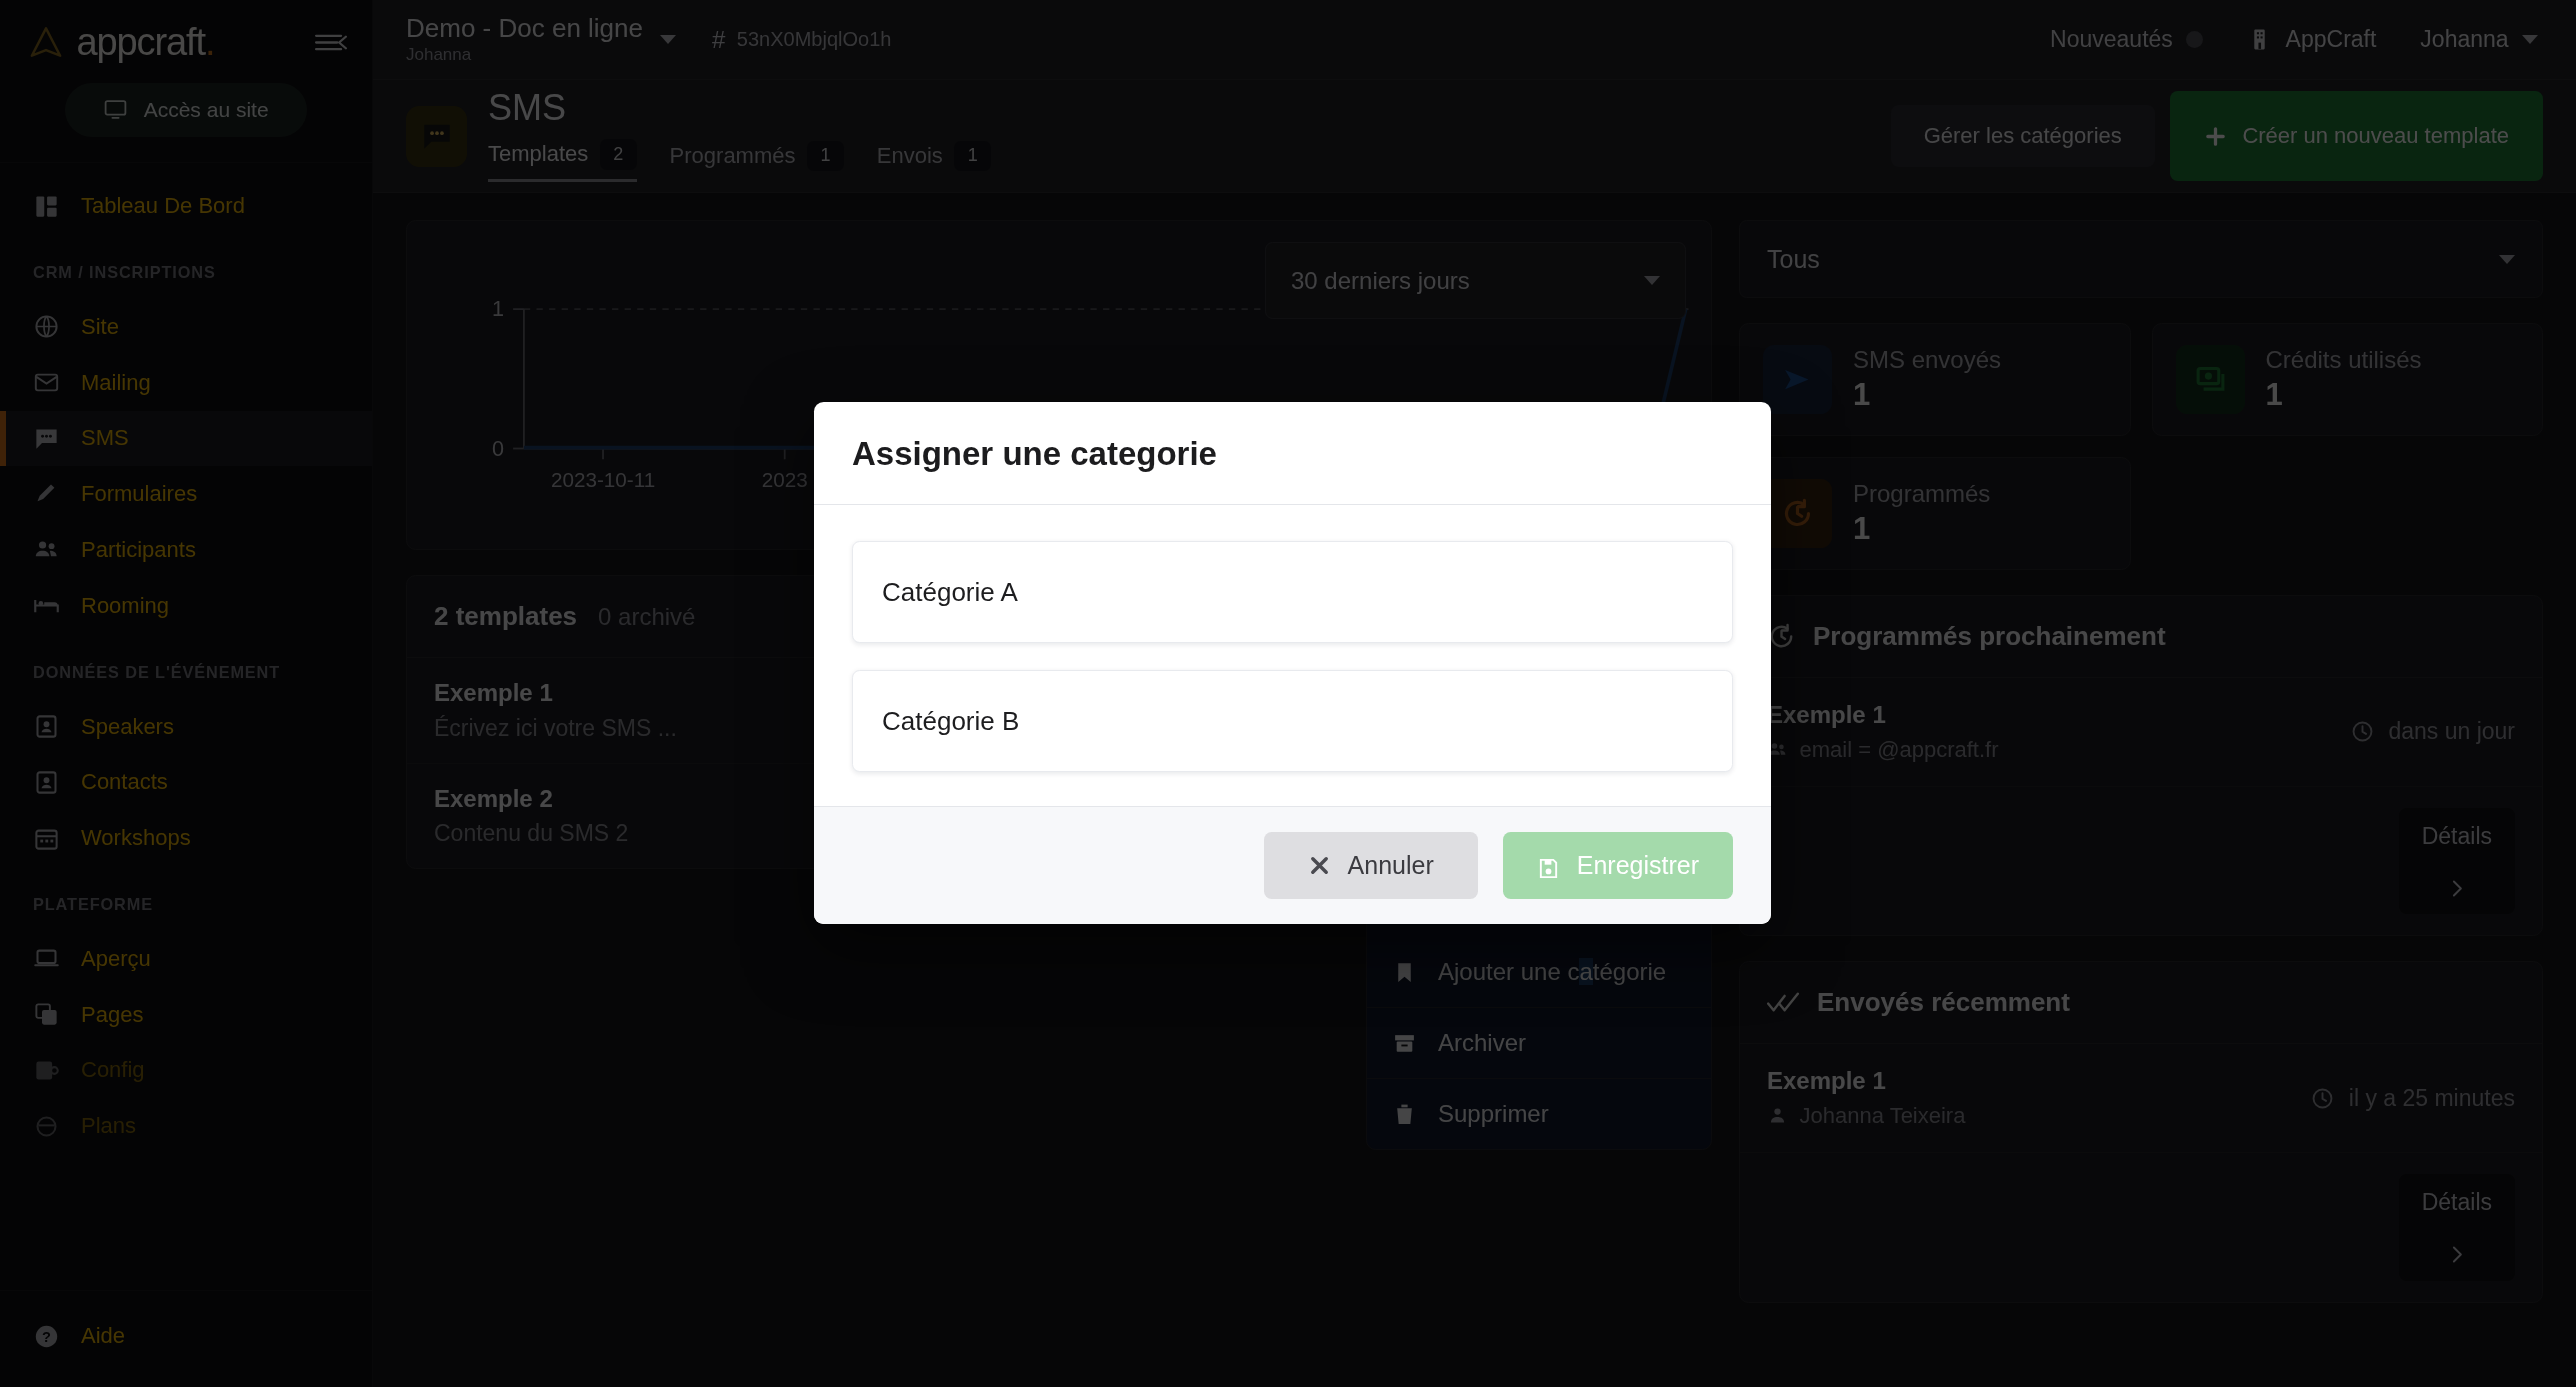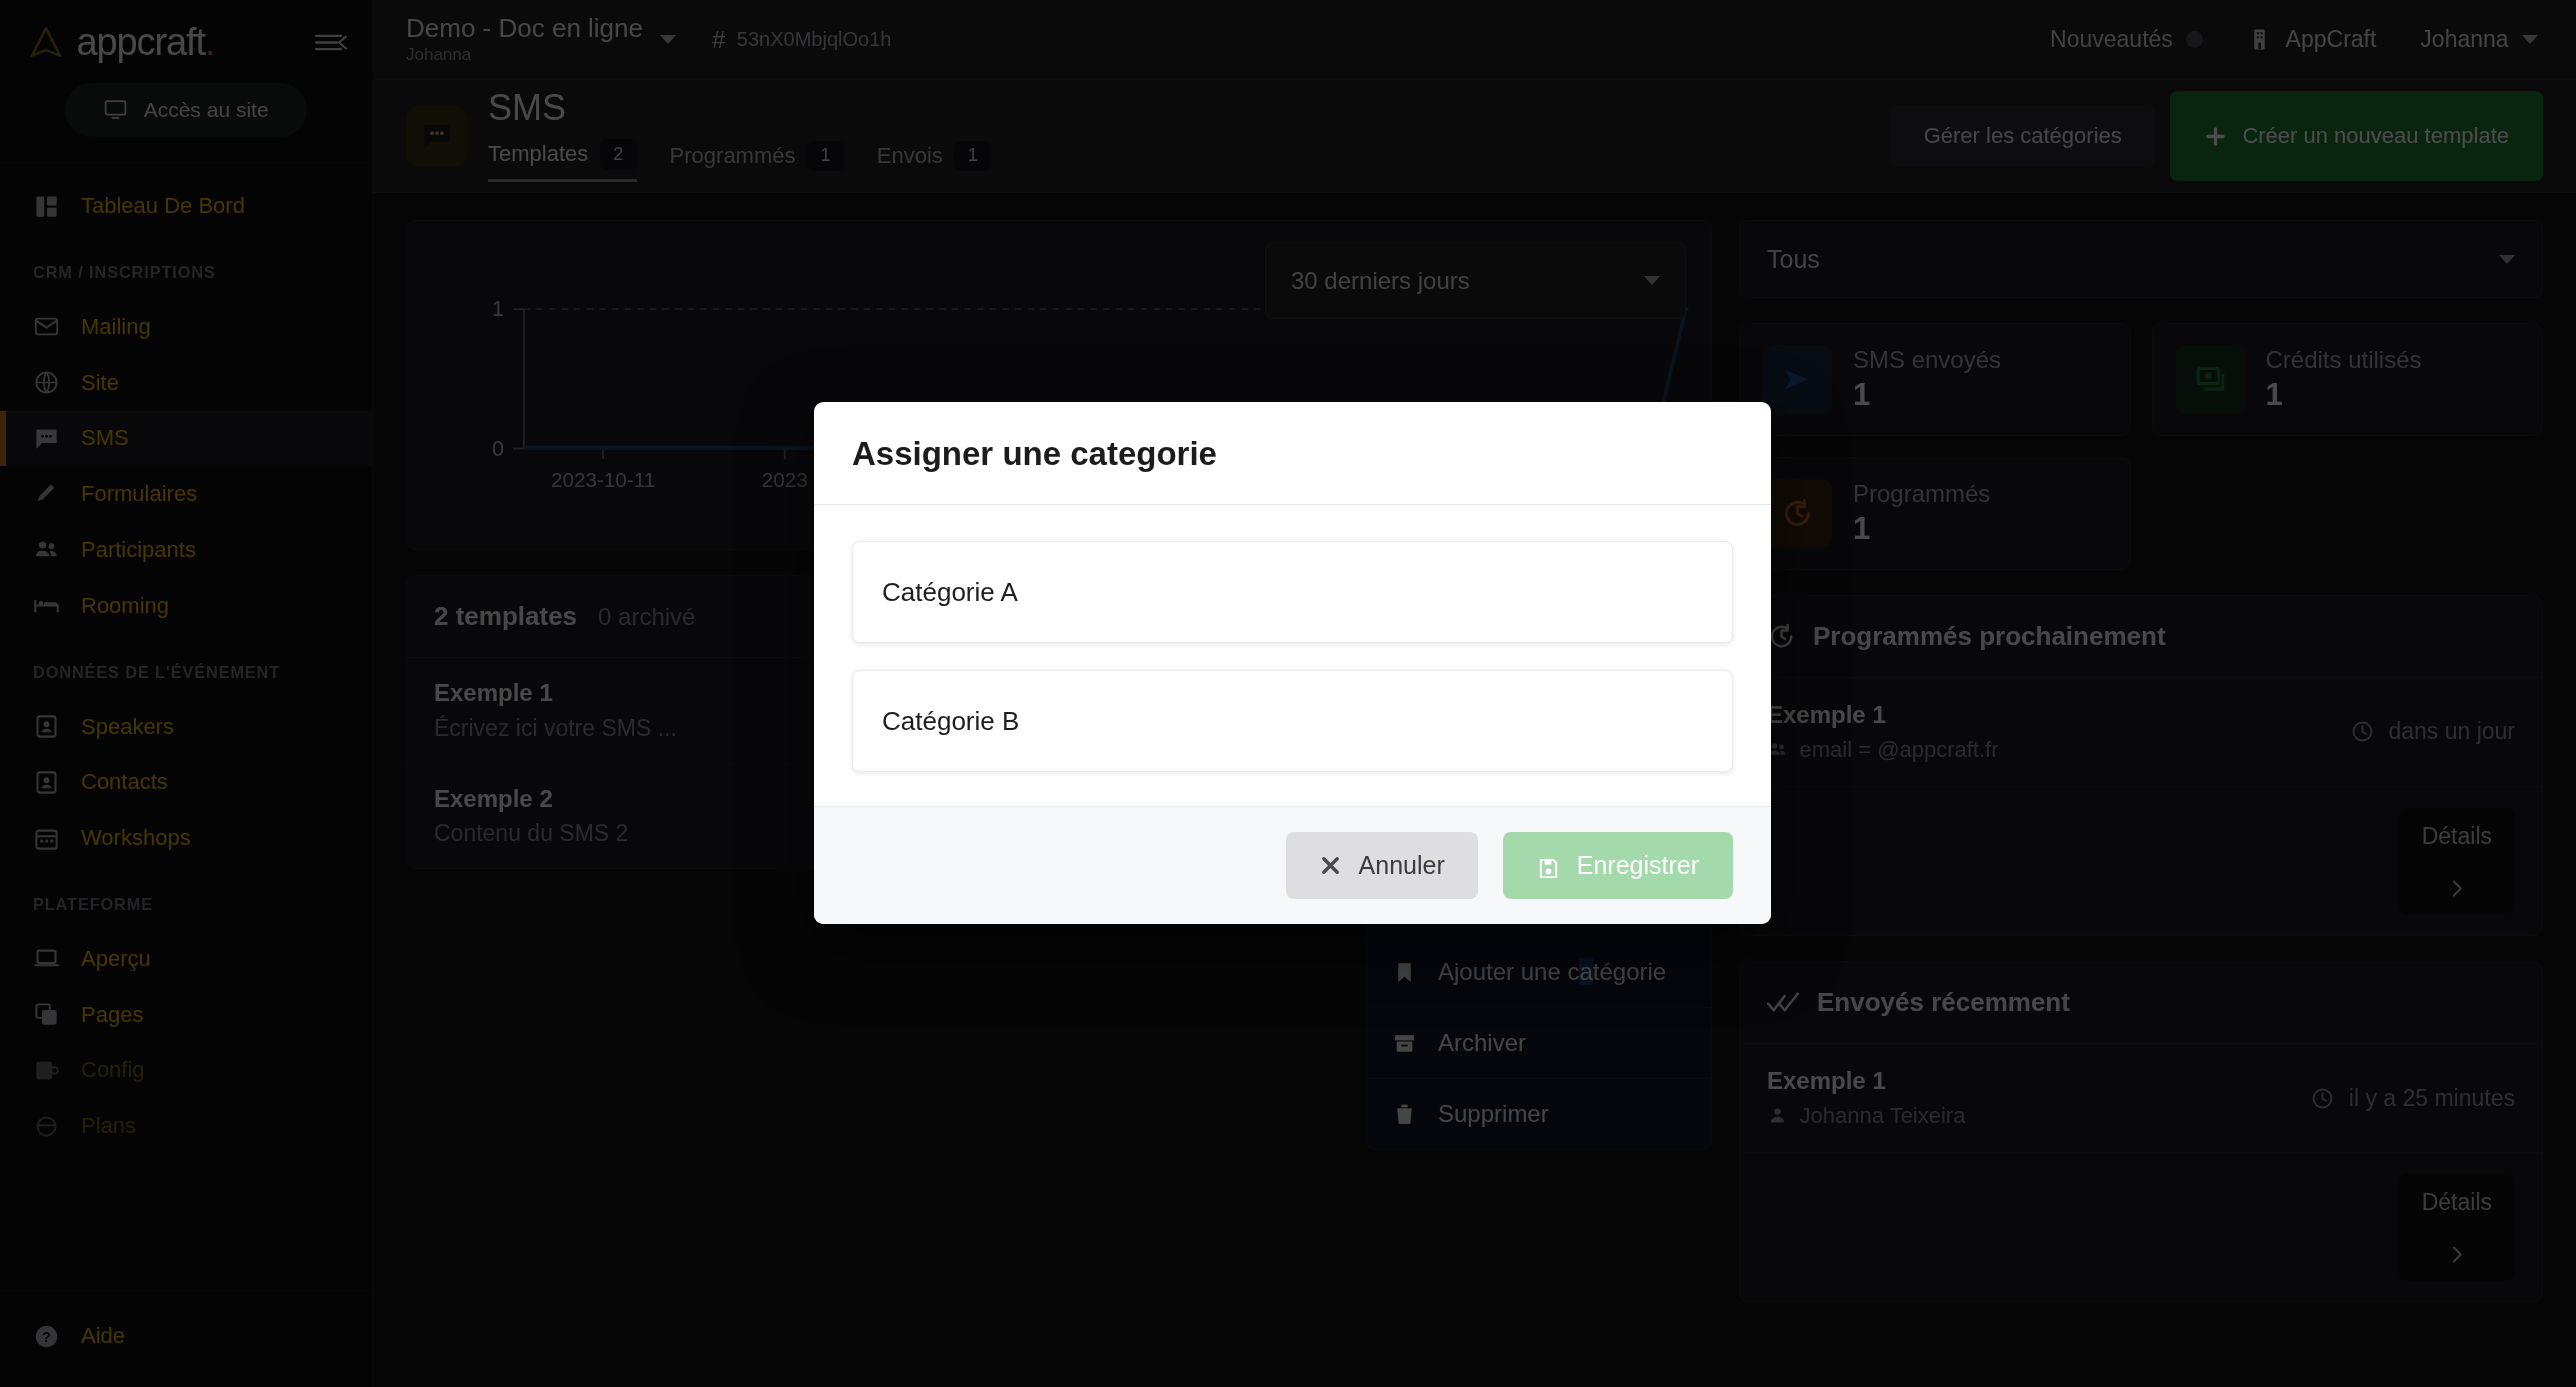--- a/index.html
+++ b/index.html
@@ -204,21 +204,21 @@
     height: 102px; display: flex; align-items: center; padding: 0 29px;
     font-size: 26px; color: #1d1d1f; cursor: pointer;
     box-shadow: 0 1.9px 4.8px rgba(16,24,40,.09);
   }
   .modal-foot {
     background: #f7f8fa; border-top: 1px solid #e4e6ea;
     padding: 25px 38px; display: flex; justify-content: flex-end; gap: 25px;
   }
   .btn-cancel {
     background: #dedee1; color: #3b3b40; border: none; border-radius: 7.7px;
-    padding: 19px 33px; font-size: 25px; cursor: pointer;
+    padding: 19px 44px; font-size: 25px; cursor: pointer;
     display: flex; align-items: center; gap: 17px;
     font-family: "Liberation Sans", sans-serif;
   }
   .btn-save {
     background: #a4daab; color: #ffffff; border: none; border-radius: 7.7px;
     padding: 19px 34px; font-size: 25px; cursor: pointer;
     display: flex; align-items: flex-end; gap: 17px;
     font-family: "Liberation Sans", sans-serif;
   }
   .ic { display: inline-block; line-height: 0; }
@@ -266,31 +266,31 @@
               <rect x="12.5" y="3" width="8.5" height="8" rx="1" fill="#cfcfd4"></rect>
               <rect x="12.5" y="13" width="8.5" height="8" rx="1" fill="#cfcfd4"></rect>
             </svg>
         </span>
         <span>Tableau De Bord</span>
       </div>
 
       <div class="nav-section-title">CRM / INSCRIPTIONS</div>
       <div class="nav-item">
         <span class="ni-icon ic"><svg viewBox="0 0 24 24" width="27" height="27">
+              <circle cx="12" cy="12" r="9" fill="none" stroke="#cfcfd4" stroke-width="1.7"></circle>
+              <path d="M3 12h18M12 3c3 3.5 3 14 0 18M12 3c-3 3.5-3 14 0 18" fill="none" stroke="#cfcfd4" stroke-width="1.5"></path>
+            </svg></span>
+        <span>Site</span>
+      </div>
+      <div class="nav-item">
+        <span class="ni-icon ic"><svg viewBox="0 0 24 24" width="27" height="27">
               <rect x="2.5" y="5" width="19" height="14" rx="1.8" fill="none" stroke="#cfcfd4" stroke-width="1.7"></rect>
               <path d="M3 7l9 6 9-6" fill="none" stroke="#cfcfd4" stroke-width="1.7"></path>
             </svg></span>
         <span>Mailing</span>
-      </div>
-      <div class="nav-item">
-        <span class="ni-icon ic"><svg viewBox="0 0 24 24" width="27" height="27">
-              <circle cx="12" cy="12" r="9" fill="none" stroke="#cfcfd4" stroke-width="1.7"></circle>
-              <path d="M3 12h18M12 3c3 3.5 3 14 0 18M12 3c-3 3.5-3 14 0 18" fill="none" stroke="#cfcfd4" stroke-width="1.5"></path>
-            </svg></span>
-        <span>Site</span>
       </div>
       <div class="nav-item active">
         <span class="ni-icon ic"><svg viewBox="0 0 24 24" width="27" height="27">
               <path d="M3 4h18v12H8l-5 5z" fill="#d8d8dd"></path>
               <circle cx="8.5" cy="10" r="1.3" fill="#1b1b20"></circle>
               <circle cx="12" cy="10" r="1.3" fill="#1b1b20"></circle>
               <circle cx="15.5" cy="10" r="1.3" fill="#1b1b20"></circle>
             </svg></span>
         <span>SMS</span>
       </div>

